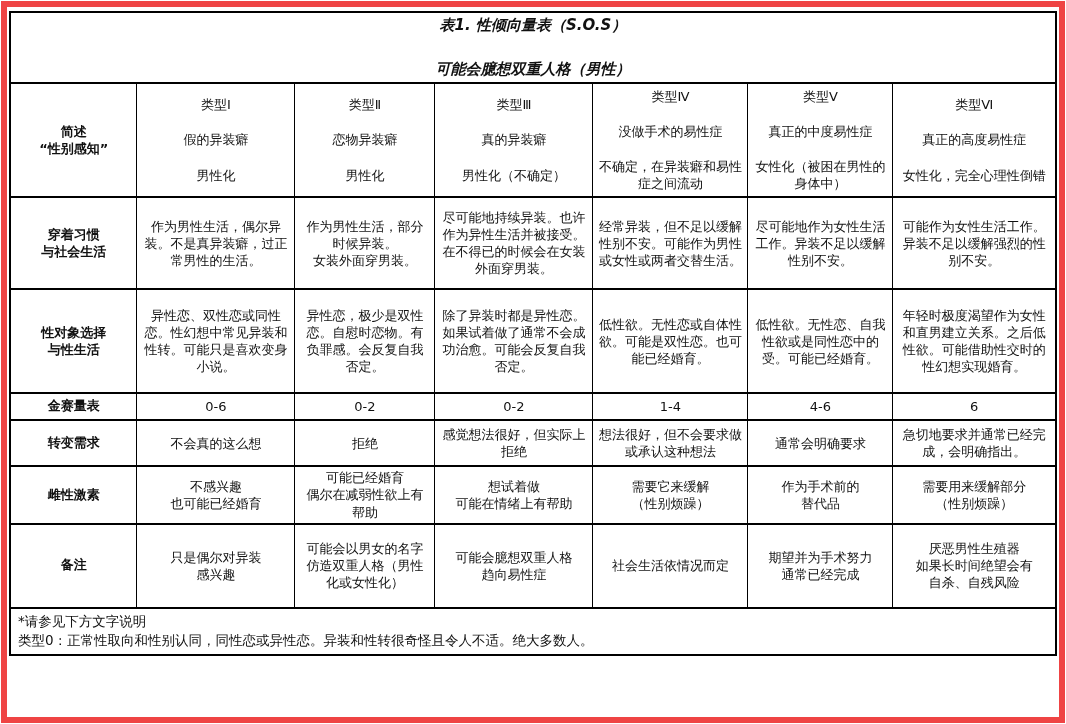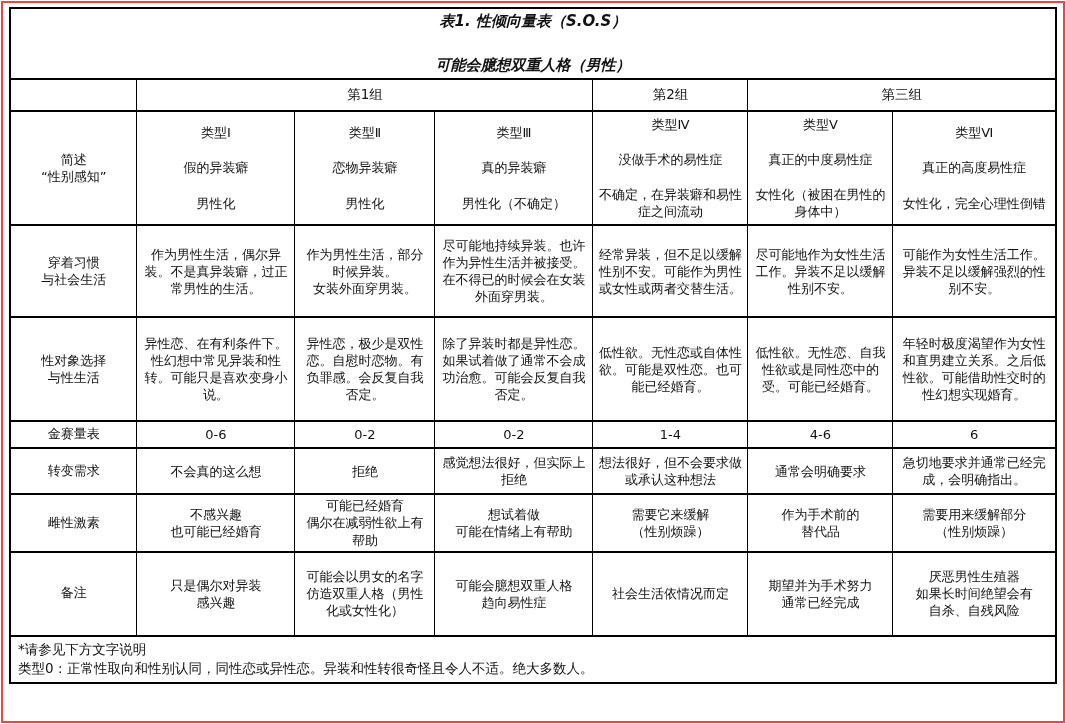--- a/index.html
+++ b/index.html
@@ -2,21 +2,21 @@
 <html><head>
 <meta charset="utf-8">
 <style>
   html,body{margin:0;padding:0;}
   body{
     width:1066px;height:724px;position:relative;background:#ffffff;
     font-family:"DejaVu Sans","Liberation Sans",sans-serif;color:#111;
   }
   .page-frame{
     position:absolute;left:1px;top:1px;right:1px;bottom:1px;
-    border:2px solid #ef4444;box-sizing:border-box;background:#fff;
+    border:6px solid #ef4444;box-sizing:border-box;background:#fff;
   }
   table.sos{
     border-collapse:collapse;table-layout:fixed;
     margin:4px auto 0 auto;width:1046px;
     border:2px solid #000;
   }
   table.sos td{
     border-left:1px solid #000;border-right:1px solid #000;
     border-top:2px solid #000;border-bottom:2px solid #000;
     text-align:center;vertical-align:middle;
@@ -24,21 +24,21 @@
     font-size:13px;line-height:1.32;
     padding:2px 5px;box-sizing:border-box;
     overflow:hidden;
   }
   td.dbl{border-left:3px double #000;}
   tr.title-row td{
     font-style:italic;font-weight:600;font-size:15px;line-height:1.45;
     border-left:none;border-right:none;
   }
   tr.group-row td{font-size:13.5px;}
-  td.rowlabel{font-weight:normal;font-size:13.5px;line-height:1.9;border-radius:9px;}
+  td.rowlabel{font-weight:bold;font-size:13.5px;line-height:1.9;border-radius:9px;}
   tr.header-row td{line-height:1.35;}
   tr.kinsey-row td{font-size:13px;}
   tr.footer-row td{
     text-align:left;vertical-align:top;white-space:normal;
     font-size:13.5px;line-height:1.45;padding:3px 7px;
   }
 </style>
 </head>
 <body>
 
@@ -53,26 +53,20 @@
         <col style="width:145px">
       <col style="width:163px">
     </colgroup>
 
     <tbody>
         <tr class="title-row" style="height:42px">
       <td colspan="7"><span>表1.  性倾向量表（S.O.S）</span><br>
         <span>可能会臆想双重人格（男性）</span></td>
     </tr>
 
-    <tr class="group-row" style="height:32px">
-      <td></td>
-      <td colspan="3">第1组</td>
-      <td class="dbl">第2组</td>
-      <td colspan="2">第三组</td>
-    </tr>
 
     <tr class="header-row" style="height:114px">
       <td class="rowlabel">简述
 “性别感知”</td>
       <td>类型Ⅰ
 
 假的异装癖
 
 男性化</td>
       <td>类型Ⅱ
@@ -110,21 +104,21 @@
 女装外面穿男装。</td>
       <td class="dbl">尽可能地持续异装。也许作为异性生活并被接受。在不得已的时候会在女装外面穿男装。</td>
       <td class="dbl">经常异装，但不足以缓解性别不安。可能作为男性或女性或两者交替生活。</td>
       <td>尽可能地作为女性生活工作。异装不足以缓解性别不安。</td>
       <td class="dbl">可能作为女性生活工作。异装不足以缓解强烈的性别不安。</td>
     </tr>
 
     <tr style="height:104px">
       <td class="rowlabel">性对象选择
 与性生活</td>
-      <td>异性恋、在有利条件下。性幻想中常见异装和性转。可能只是喜欢变身小说。</td>
+      <td>异性恋、双性恋或同性恋。性幻想中常见异装和性转。可能只是喜欢变身小说。</td>
       <td>异性恋，极少是双性恋。自慰时恋物。有负罪感。会反复自我否定。</td>
       <td class="dbl">除了异装时都是异性恋。如果试着做了通常不会成功治愈。可能会反复自我否定。</td>
       <td class="dbl">低性欲。无性恋或自体性欲。可能是双性恋。也可能已经婚育。</td>
       <td>低性欲。无性恋、自我性欲或是同性恋中的受。可能已经婚育。</td>
       <td class="dbl">年轻时极度渴望作为女性和直男建立关系。之后低性欲。可能借助性交时的性幻想实现婚育。</td>
     </tr>
 
     <tr class="kinsey-row" style="height:27px">
       <td class="rowlabel" style="line-height:1.3">金赛量表</td>
       <td>0-6</td>

